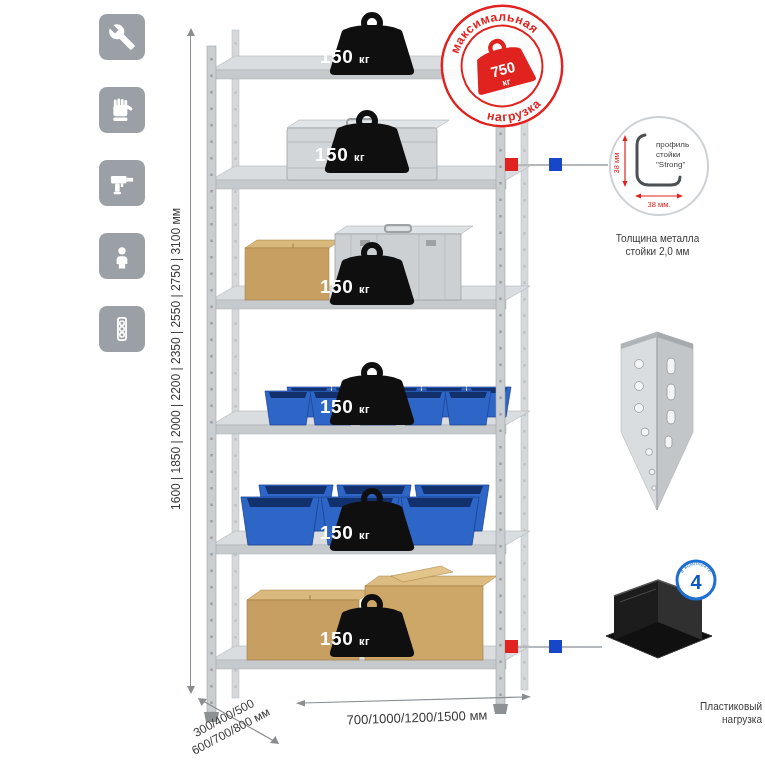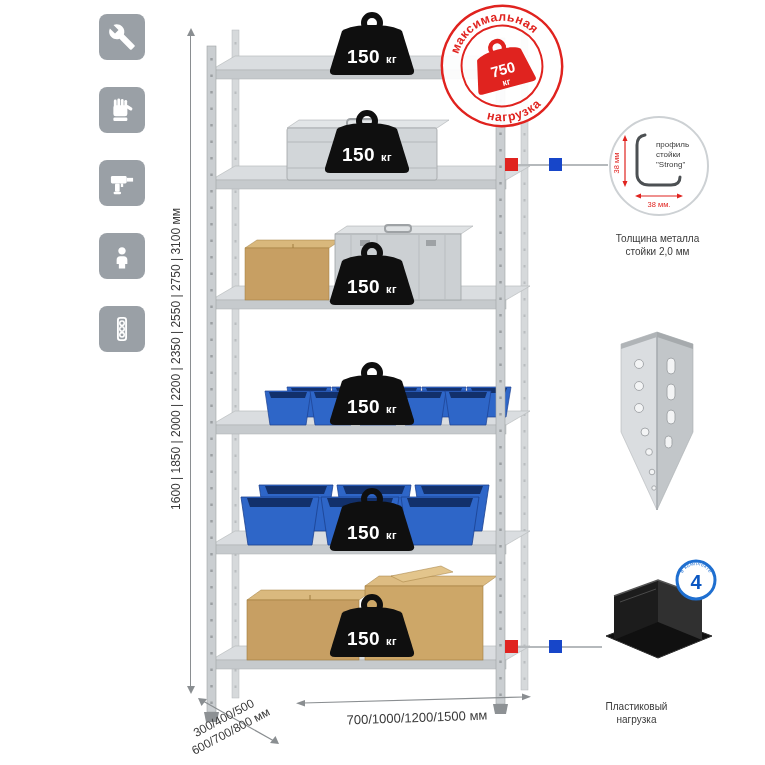--- a/index.html
+++ b/index.html
@@ -15,21 +15,21 @@
   
   .vline{left:190px;top:32px;width:1px;height:658px;background:#8a8e91;}
   .arr{width:0;height:0;}
   .arr.up{left:187px;top:28px;border-left:4px solid transparent;border-right:4px solid transparent;border-bottom:8px solid #8a8e91;}
   .arr.down{left:187px;top:686px;border-left:4px solid transparent;border-right:4px solid transparent;border-top:8px solid #8a8e91;}
   .hlabel{left:-144px;top:352px;width:640px;text-align:center;font-size:12px;color:#3a3a3a;transform:rotate(-90deg);}
 
   
   .weight-badge{position:absolute;width:104px;height:68px;}
   .weight-badge svg{position:absolute;left:0;top:0;width:104px;height:68px;}
-  .weight-badge .wt{position:absolute;left:0;right:0;top:36px;text-align:center;color:#fff;font-weight:bold;font-size:19px;letter-spacing:.5px;}
+  .weight-badge .wt{position:absolute;left:0;right:0;top:36px;color:#fff;font-weight:bold;font-size:19px;letter-spacing:.5px;}
   .weight-badge .wt .kg{font-size:11px;}
 
   
   .stamp{left:438px;top:2px;width:128px;height:128px;transform:rotate(-15deg);}
 
   
   .mk{width:13px;height:13px;}
   .mk.red{background:#e0231f;}
   .mk.blue{background:#1746c9;}
   .cline{height:2px;background:#b5b9bc;}
@@ -343,21 +343,21 @@
     <circle cx="24" cy="24" r="19" fill="#ffffff" stroke="#1f6fd0" stroke-width="3"></circle>
     <defs>
         <path id="badge-arc" d="M9.5 28 A15 15 0 1 1 38.5 28"></path>
       </defs>
     <text font-size="5.2" fill="#1f6fd0" letter-spacing="0.3">
       <textPath href="#badge-arc" startOffset="50%" text-anchor="middle">в комплекте</textPath>
     </text>
     <text x="24" y="33" text-anchor="middle" font-size="20" font-weight="bold" fill="#0b57c2">4</text>
   </svg>
 
-  <div class="abs caption" style="left:564px;top:700px;width:145px;">
+  <div class="abs caption" style="left:617px;top:700px;width:145px;text-align:right;">
     <div>Пластиковый</div>
     <div>нагрузка</div>
   </div>
 
   <svg class="abs" style="left:296px;top:692px;" width="235" height="16" viewBox="0 0 235 16">
     <line x1="7" y1="11" x2="228" y2="5" stroke="#8a8e91" stroke-width="1.2"></line>
     <polygon points="0,11.3 9,8 9,14.6" fill="#8a8e91"></polygon>
     <polygon points="235,4.7 226,1.6 226,8.2" fill="#8a8e91"></polygon>
   </svg>
   <div class="abs wlabel">700/1000/1200/1500 мм</div>

